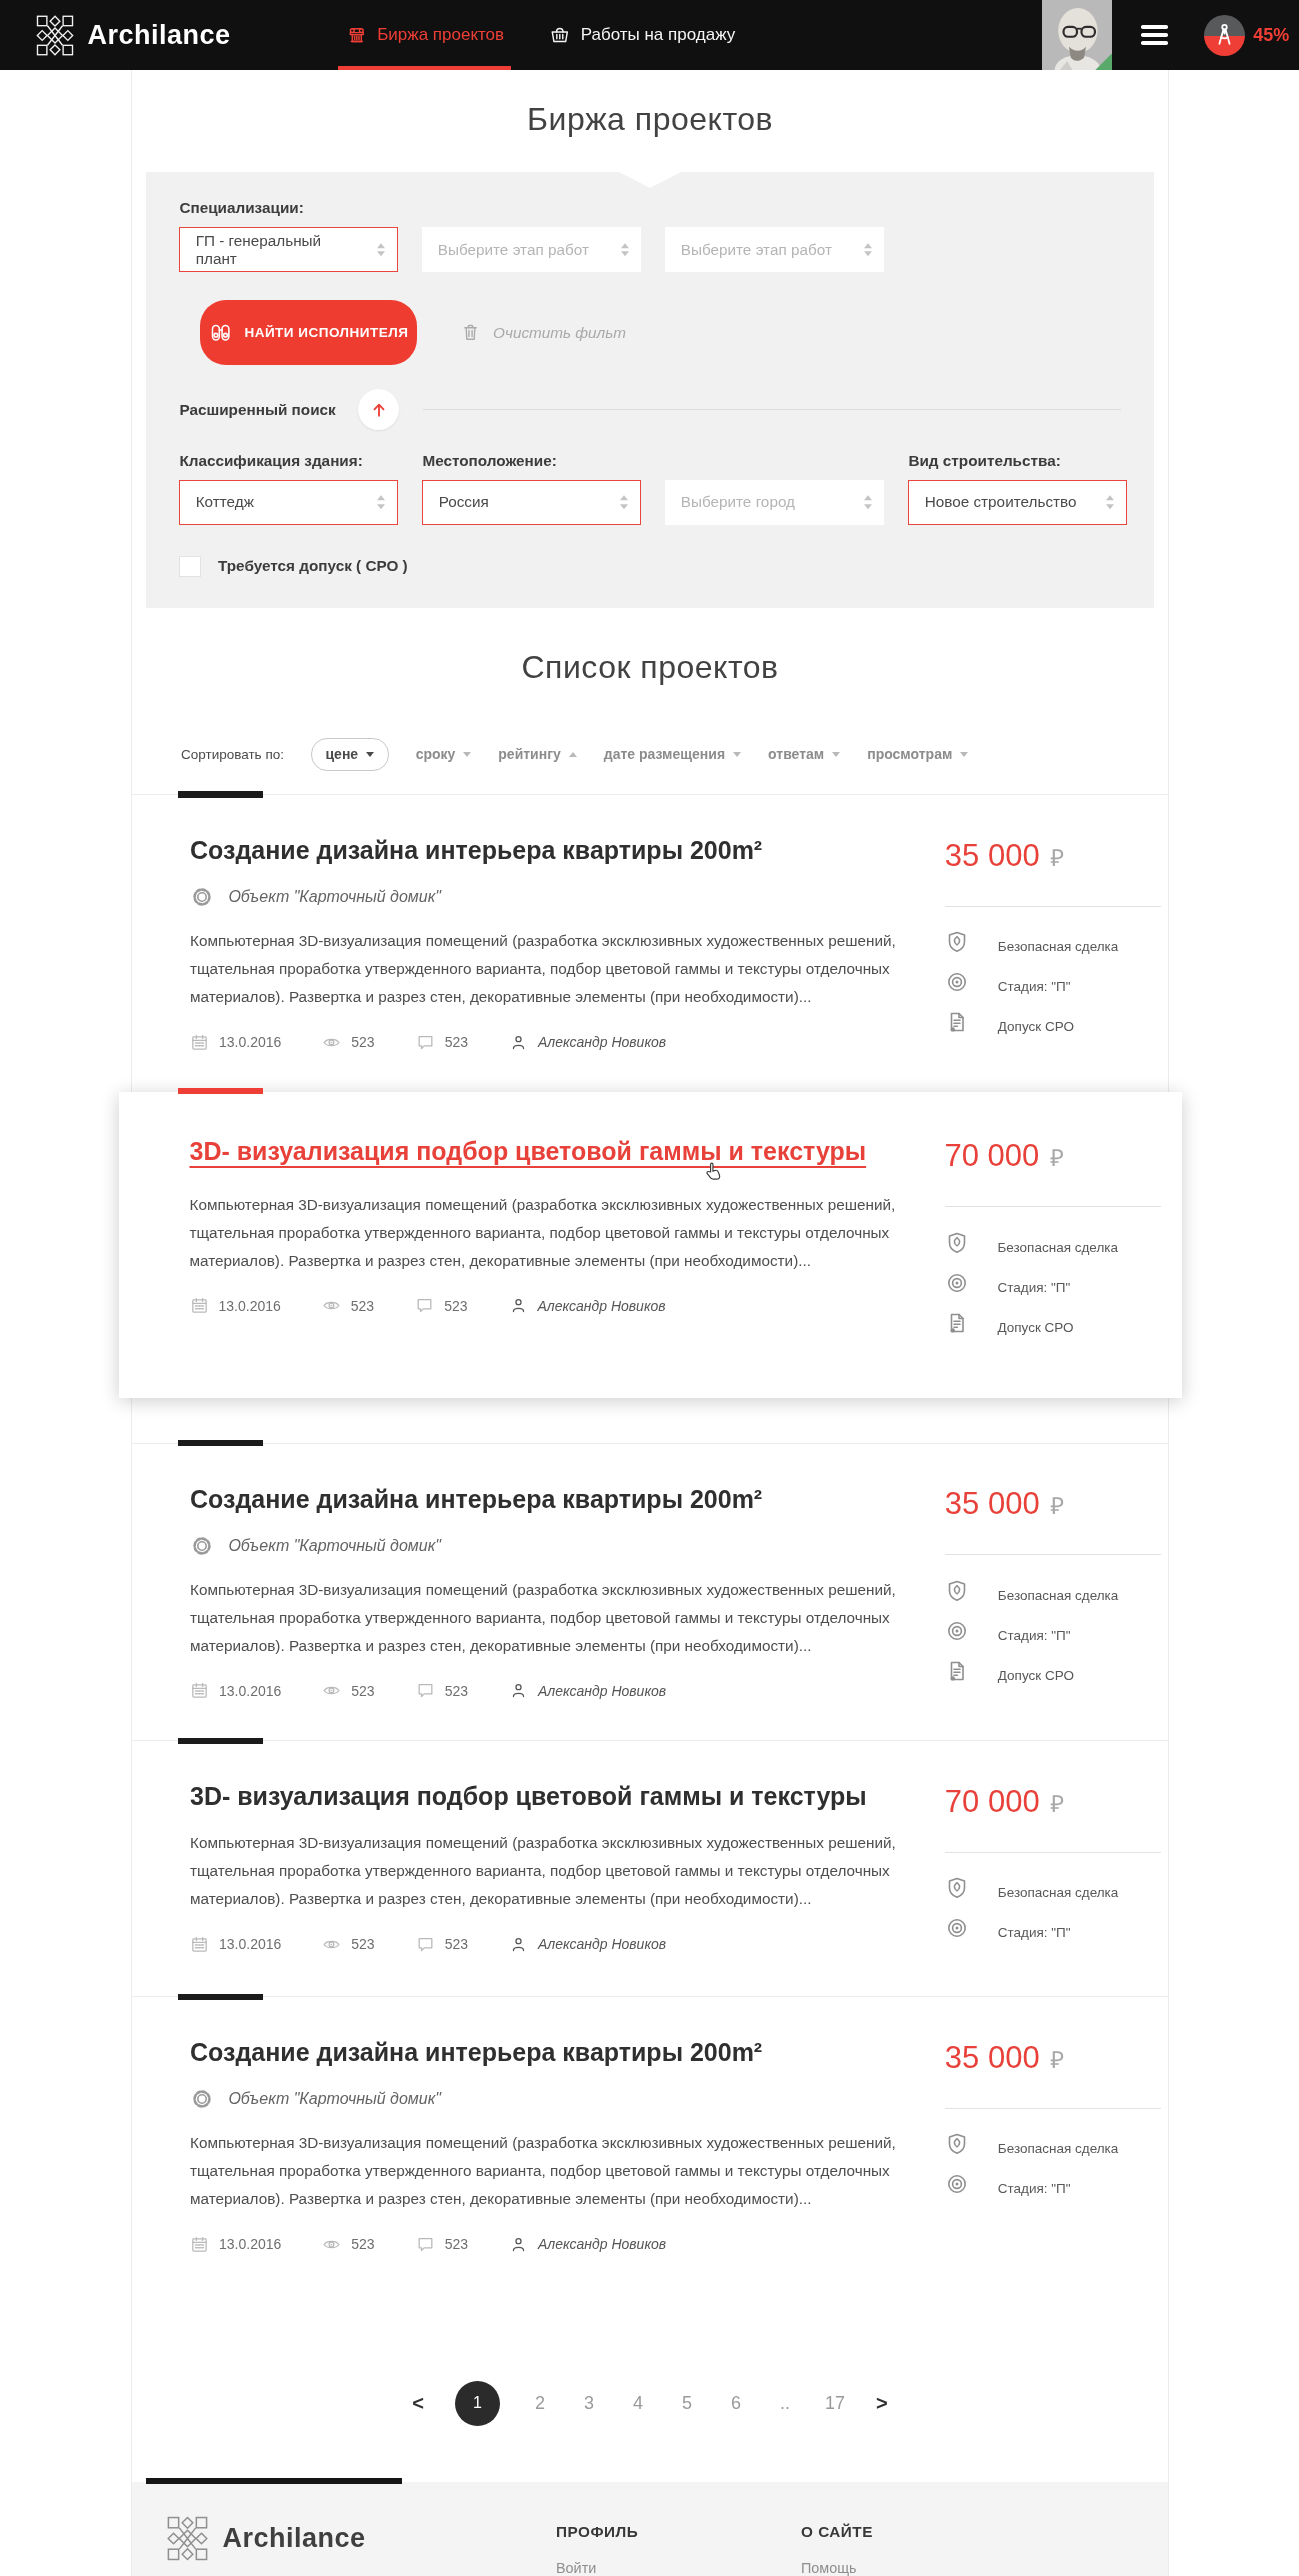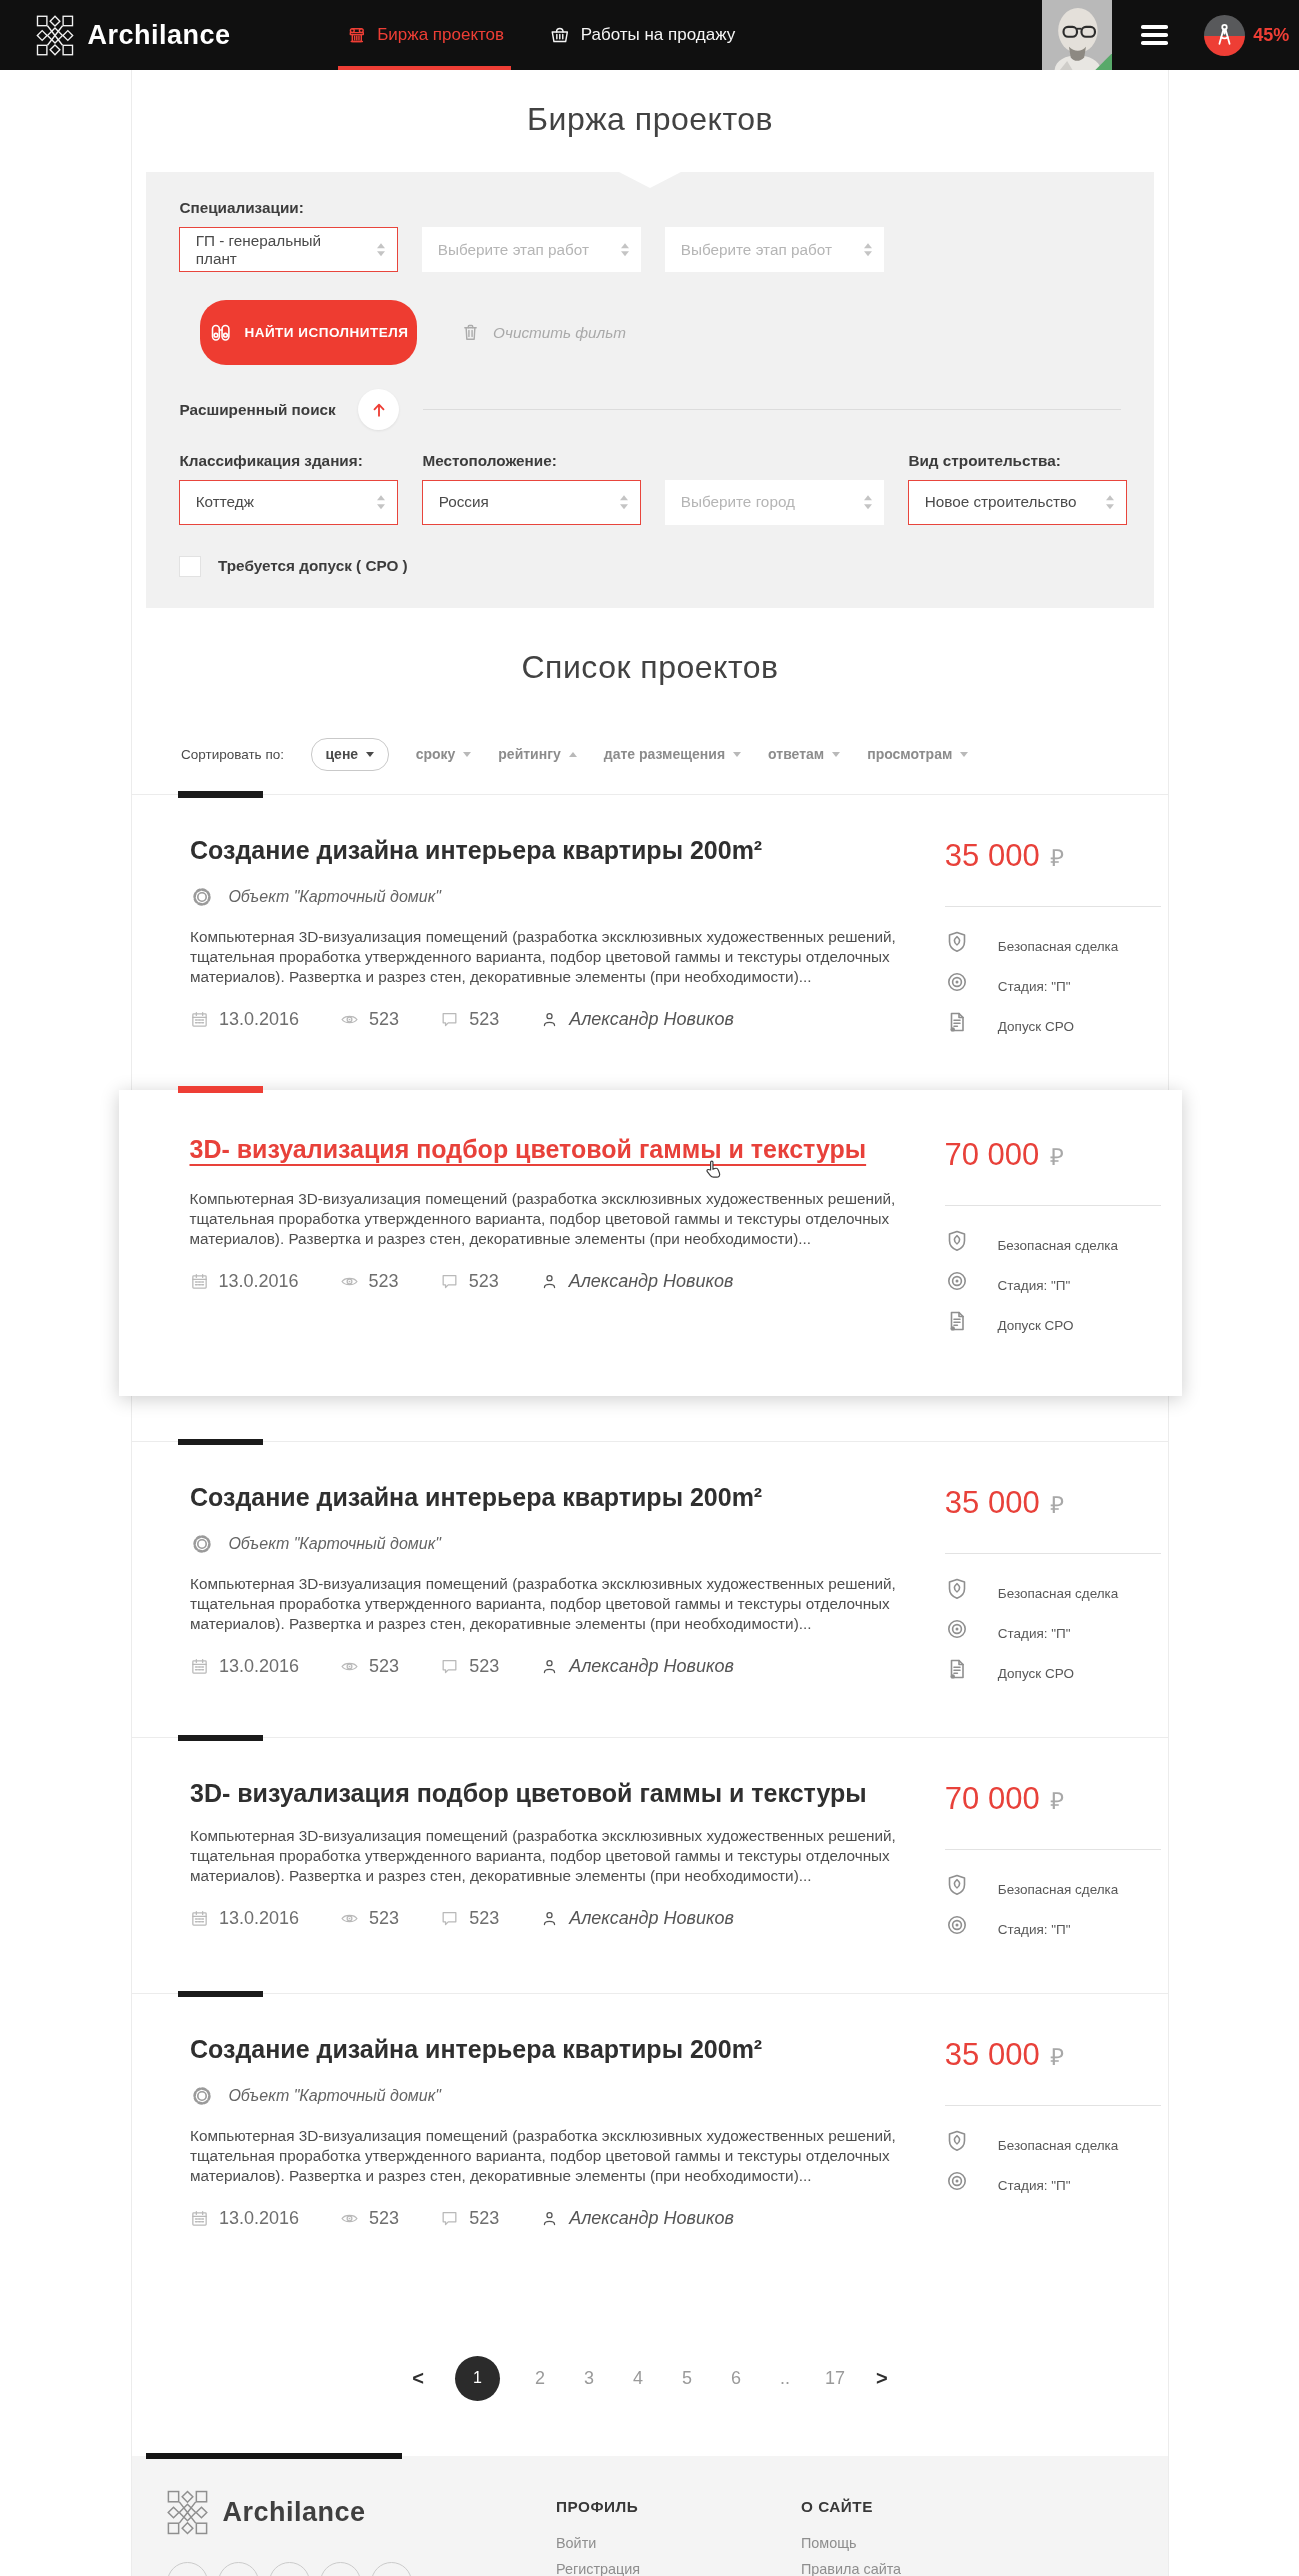--- a/index.html
+++ b/index.html
@@ -85,26 +85,26 @@
   .card::before { content:""; position:absolute; top:-3.6px; left:46px; width:85px; height:6.3px; background:#1b1b1b; }
   .card.hover { margin:0 -13.5px 45px; padding-left:71px; padding-right:21px; padding-top:45px; padding-bottom:47px; border-top:none; box-shadow:0 2.7px 18px rgba(0,0,0,.2); background:#fff; z-index:2; }
   .card.hover::before { left:59px; background:#ee3e35; }
   .card-left { flex:1; padding-right:36px; }
   .card-title { font-size:25px; font-weight:bold; color:#2f2f2f; }
   .card.hover .card-title { color:#e8413a; text-decoration:underline; text-underline-offset:6.3px; cursor:pointer; }
   .cursor-icon { position:absolute; left:584px; top:69px; }
   .obj-row { display:flex; align-items:center; gap:14.4px; margin-top:20px; }
   .obj-row .icon { color:#9a9a9a; }
   .obj-row span { font-size:16px; font-style:italic; color:#646464; }
-  .card-desc { margin-top:18px; max-width:762px; font-size:15.3px; line-height:20px; color:#4e4e4e; }
+  .card-desc { margin-top:18px; max-width:762px; font-size:15.3px; line-height:28px; color:#4e4e4e; }
   .card.hover .card-desc { margin-top:25px; }
   .meta-row { display:flex; align-items:center; gap:41px; margin-top:21.6px; }
   .meta-item { display:flex; align-items:center; gap:10px; }
   .meta-item .icon { color:#b9b9b9; }
-  .meta-item span { font-size:18px; color:#6e6e6e; }
+  .meta-item span { font-size:14px; color:#6e6e6e; }
   .meta-item.author span { font-style:italic; color:#555; }
   .card-right { width:216px; flex-shrink:0; padding-top:1.8px; }
   .price-row { white-space:nowrap; }
   .price-val { font-size:31px; color:#e8413a; }
   .price-cur { font-size:23.4px; color:#a8a8a8; margin-left:10.8px; }
   .right-div { height:0.9px; background:#e2e2e2; margin:32px 0 23.4px; }
   .badge-row { display:flex; align-items:flex-end; gap:29px; margin-bottom:16px; }
   .badge-row .icon { color:#8f8f8f; }
   .badge-row span { font-size:13.5px; color:#585858; }
 

